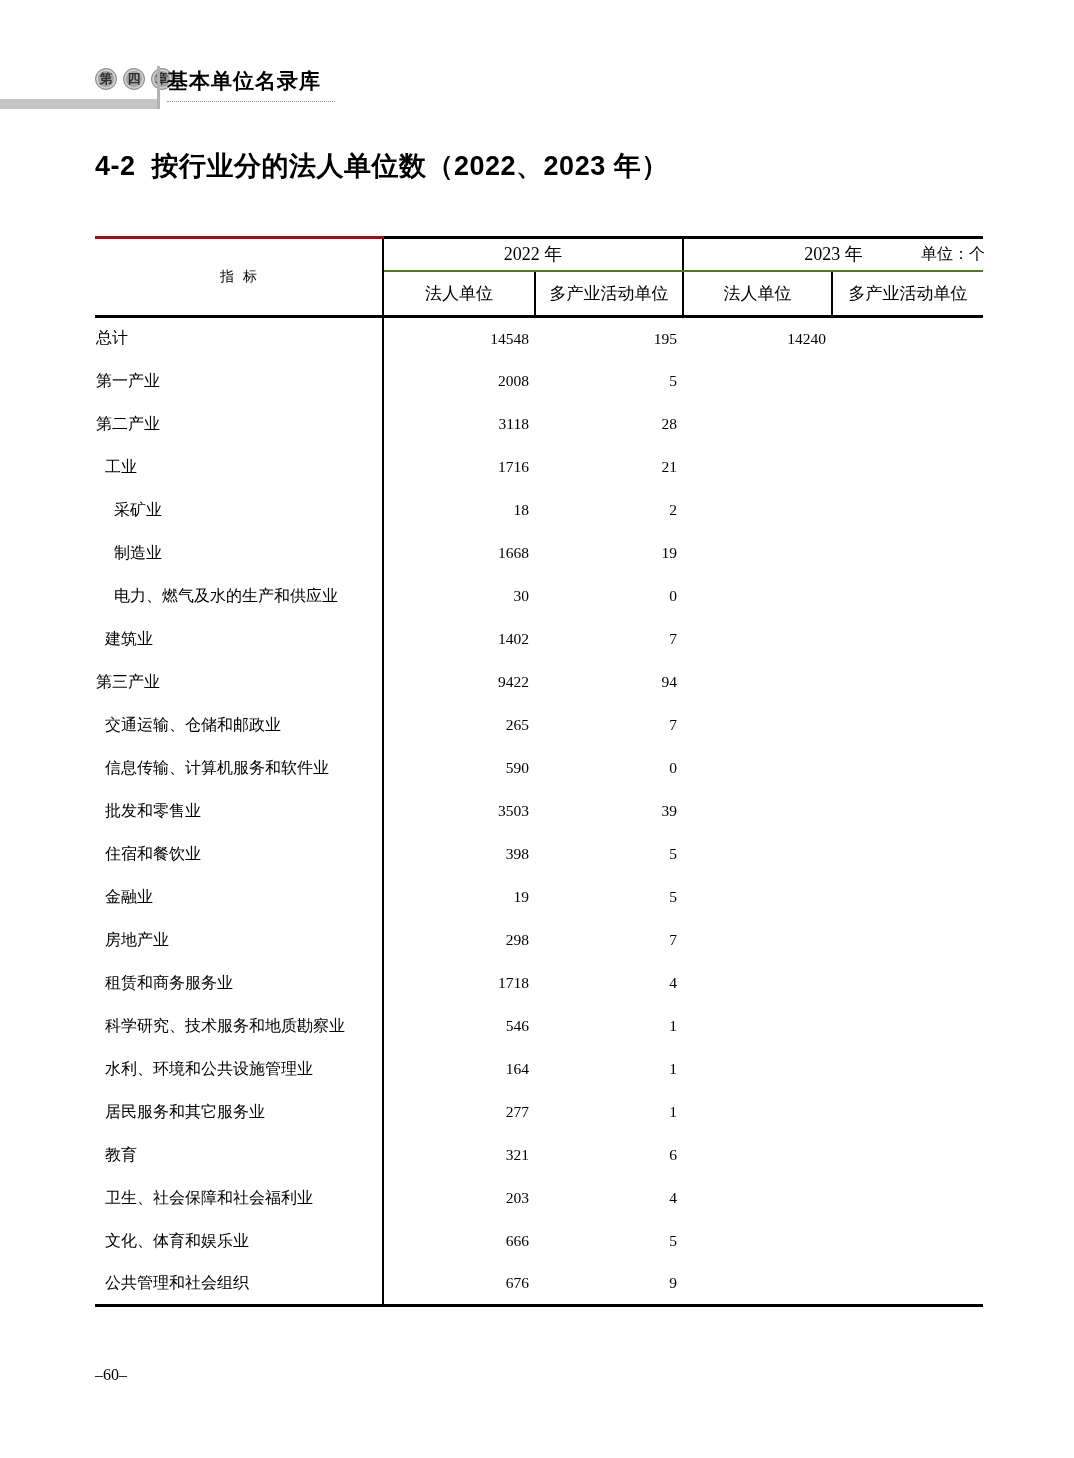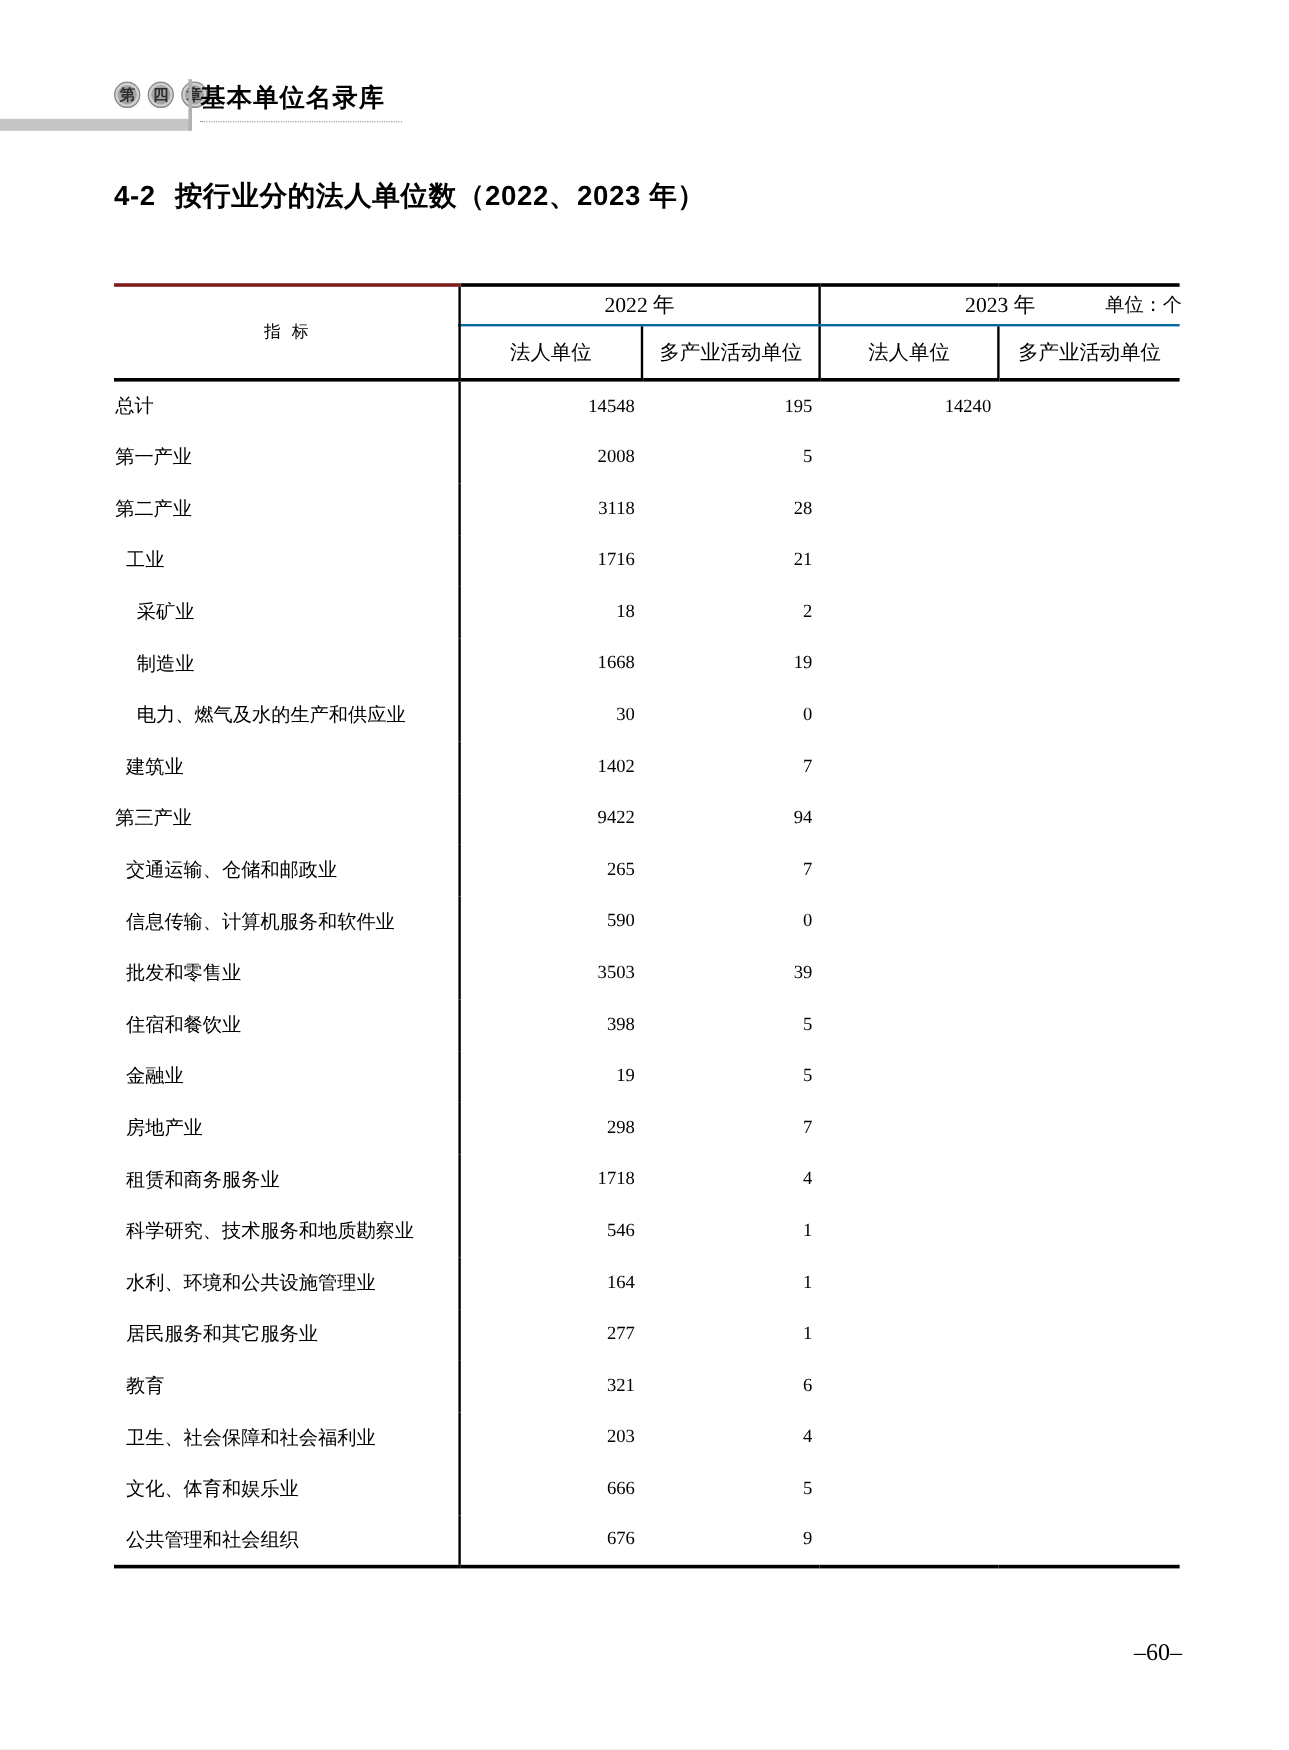--- a/index.html
+++ b/index.html
@@ -42,21 +42,21 @@
     font-size: 21px; font-weight: bold; letter-spacing: 1px;
     font-family: "Liberation Sans", sans-serif;
     border-bottom: 1px dotted #999;
     padding: 0 14px 6px 0;
     text-align: center;
   }
 
   
   .main-title {
     position: absolute; left: 95px; top: 148px;
-    font-size: 23px; font-weight: bold;
+    font-size: 27px; font-weight: bold;
     font-family: "Liberation Sans", sans-serif;
     letter-spacing: 0.5px;
   }
   .main-title .tnum { margin-right: 16px; }
   .unit-label {
     position: absolute; top: 204px; right: 89px;
     font-size: 16px;
     margin-top: 40px;
   }
 
@@ -75,21 +75,21 @@
   }
   th.col-indicator {
     border-top: 3px solid #7f1d1d;
     border-right: 2px solid #000;
     border-bottom: 3px solid #000;
     font-size: 14px;
     word-spacing: 0.4em;
   }
   th.year-group {
     border-top: 3px solid #000;
-    border-bottom: 2px solid #0369a1;
+    border-bottom: 2px solid #4d7c0f;
     height: 33px;
     font-size: 18px;
   }
   th.year-2022 { border-right: 2px solid #000; }
   thead tr.subhead th { height: 46px; border-bottom: 3px solid #000; }
   th.sub-sep-thin  { border-right: 2px solid #000; }
   th.sub-sep-group { border-right: 2px solid #000; }
 
   tbody td { height: 43px; vertical-align: middle; font-size: 16px; }
   tbody td.label {
@@ -109,21 +109,21 @@
   tbody tr:last-child td { border-bottom: 3px solid #000; }
 
   
   .note {
     position: absolute; left: 95px; top: 1318px; width: 892px;
     font-size: 15px; line-height: 1.7;
   }
   .note .note-l2 { display: block; margin-left: 33px; }
   .page-number {
     position: absolute; left: 95px; top: 1366px; width: 890px;
-    text-align: right; font-size: 20px;
+    text-align: left; font-size: 16px;
   }
 </style>
 </head>
 <body>
 
 <div class="page">
 
   <div class="chapter-header">
     <div class="chapter-graybar"></div>
     <div class="badge-row">

